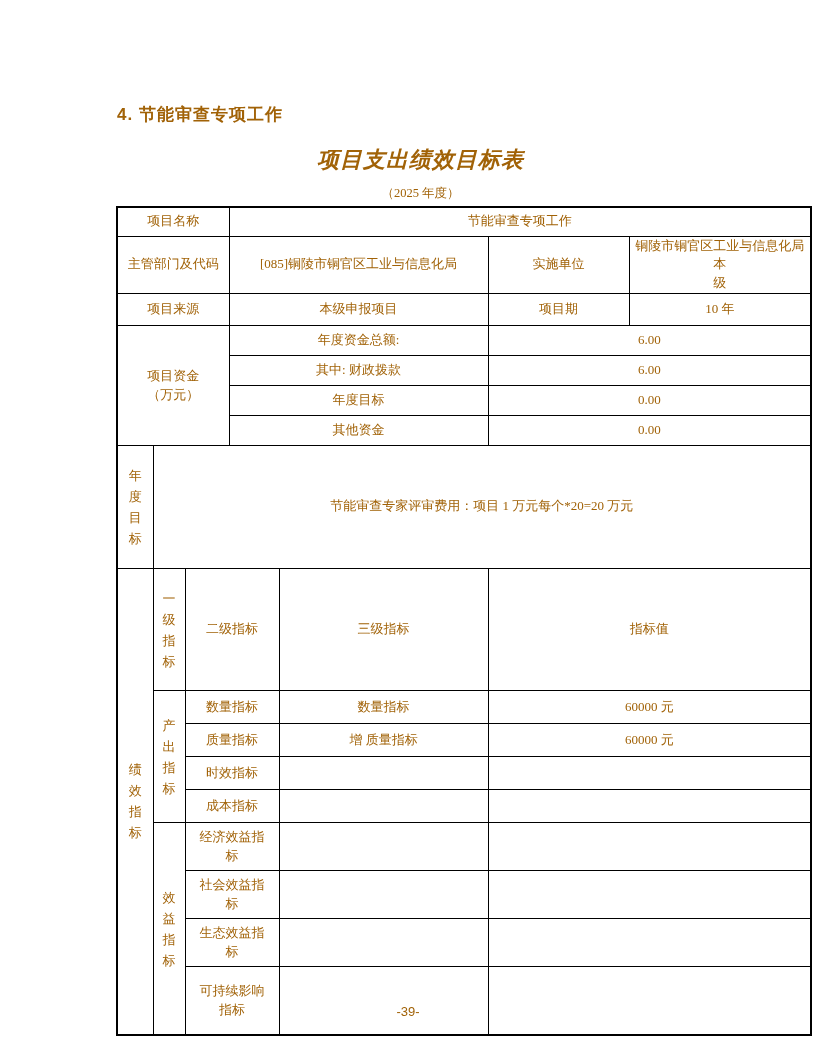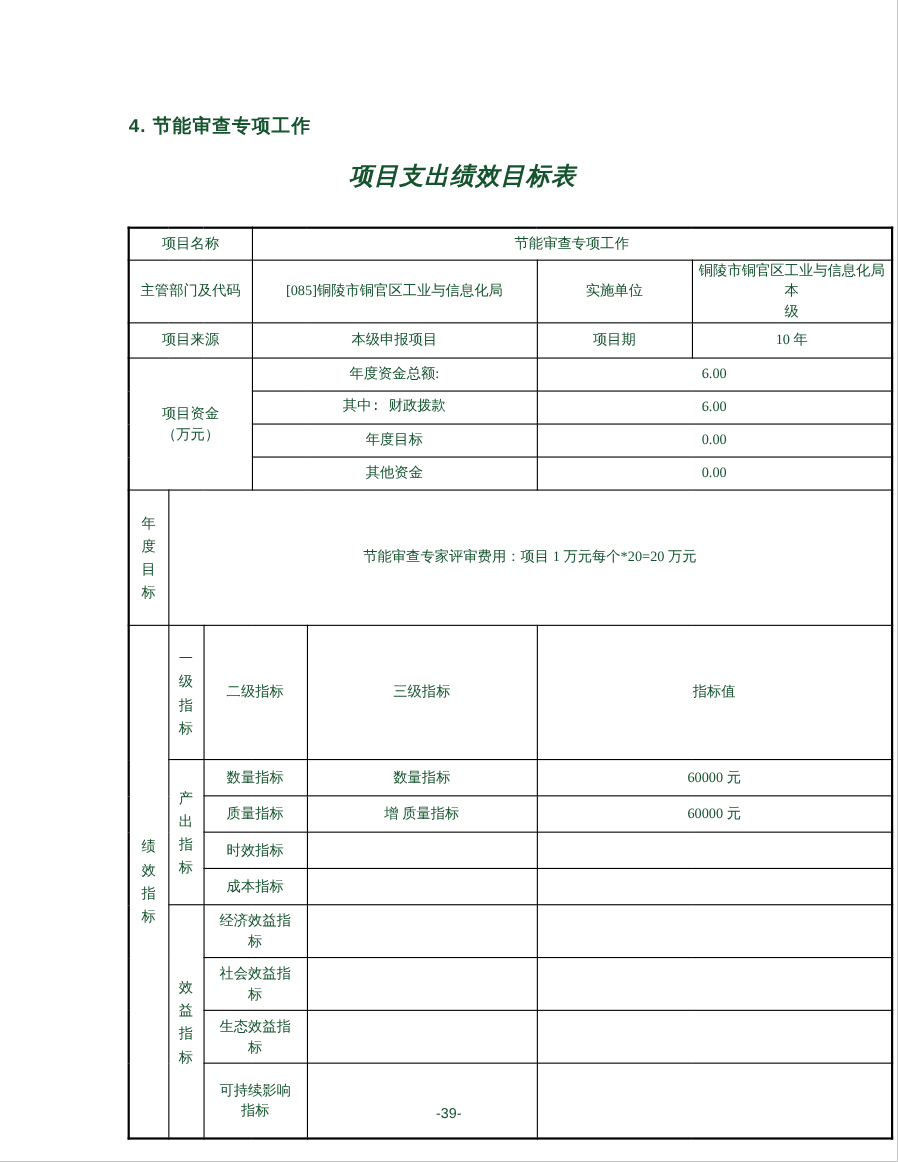--- a/index.html
+++ b/index.html
@@ -3,21 +3,21 @@
 <meta charset="utf-8">
 <style>
   html, body { margin: 0; padding: 0; background: #9a9a9a; }
   .page {
     position: relative;
     width: 816px;
     height: 1056px;
     margin: 0 auto;
     background: #ffffff;
     font-family: "Liberation Serif", "DejaVu Serif", serif;
-    color: #14532d;
+    color: #a16207;
     overflow: hidden;
   }
   .section-heading {
     position: absolute;
     left: 117px;
     top: 103px;
     font-family: "Liberation Sans", "DejaVu Sans", sans-serif;
     font-weight: bold;
     font-size: 17px;
     letter-spacing: 1px;
@@ -70,21 +70,21 @@
     width: 1.1em;
     margin: 0 auto;
     word-break: break-all;
     line-height: 21px;
     text-align: center;
     white-space: normal;
   }
   td.left   { text-align: left; }
   td.right  { text-align: right; padding-right: 12px; }
   td.pad-a  { padding-left: 15px; }
-  td.pad-b  { padding-left: 25px; font-family: Liberation Mono, monospace; }
+  td.pad-b  { padding-left: 25px; }
   td.pad-c  { padding-left: 70px; }
   td.pad-d  { padding-left: 68px; margin-top: 12px; }
   td.goal   { text-align: left; padding-left: 14px; padding-right: 8px; }
   .page-number {
     position: absolute;
     left: 0;
     top: 1004px;
     width: 816px;
     text-align: center;
     font-size: 13px;
@@ -95,20 +95,21 @@
 <body>
 
 <div class="page">
 
   <div class="section-heading">4. 节能审查专项工作</div>
 
   <div class="title-wrap">
     <span class="doc-title">项目支出绩效目标表</span>
   </div>
 
+  <div class="subtitle-wrap">（2025 年度）</div>
 
   <table class="main">
     <colgroup>
       <col style="width:36px">
         <col style="width:32px">
         <col style="width:44px">
       <col style="width:50px">
         <col style="width:209px">
         <col style="width:141px">
       <col style="width:182px">

